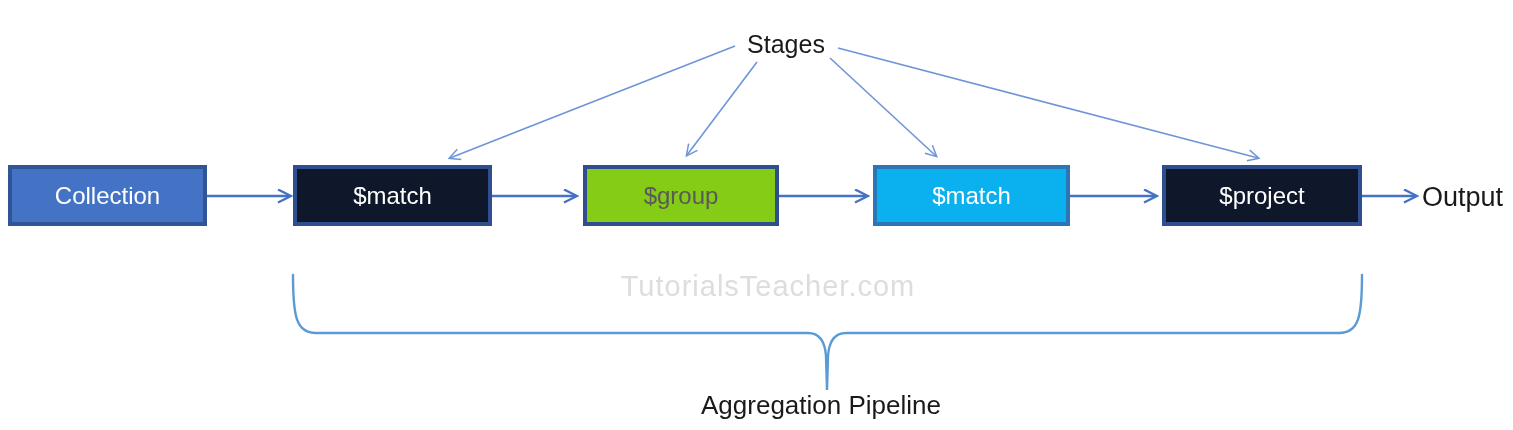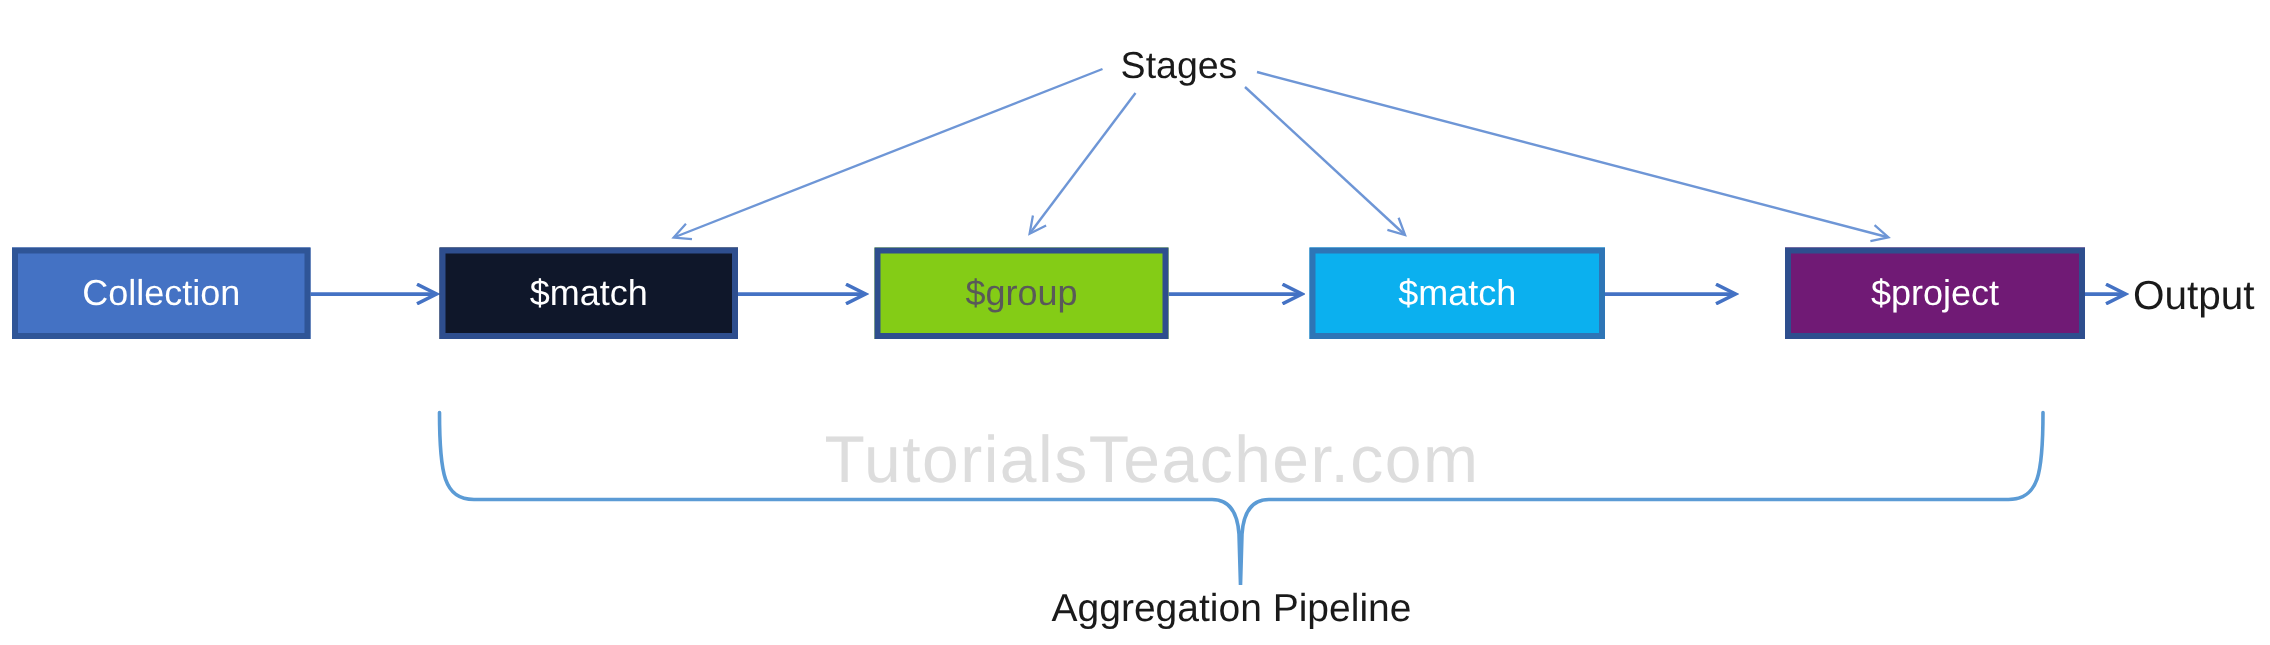--- a/index.html
+++ b/index.html
@@ -48,23 +48,23 @@
     left: 1422px; top: 182px;
     font-size: 27px;
   }
   #pipeline-label {
     left: 821px; top: 390px;
     transform: translateX(-50%);
     font-size: 26px;
   }
   #watermark {
     position: absolute;
-    left: 768px; top: 282px;
+    left: 768px; top: 270px;
     transform: translateX(-50%);
-    font-size: 44px;
+    font-size: 29px;
     color: #dddddd;
     letter-spacing: 1px;
     white-space: nowrap;
   }
 </style>
 </head>
 <body>
 
 <div id="canvas">
 
@@ -101,21 +101,21 @@
   </div>
   <div class="node node-match" style="background: #0f172a; border-color: rgb(46, 78, 142); color: rgb(255, 255, 255);">
     <span>$match</span>
   </div>
   <div class="node node-group" style="background: #84cc16; border-color: rgb(46, 78, 142); color: rgb(89, 89, 89);">
     <span>$group</span>
   </div>
   <div class="node node-sort" style="background: rgb(11, 176, 239); border-color: rgb(46, 117, 182); color: rgb(255, 255, 255);">
     <span>$match</span>
   </div>
-  <div class="node node-project" style="background: #701a75; border-color: rgb(46, 78, 142); color: rgb(255, 255, 255); margin-left: 28px;">
+  <div class="node node-project" style="background: #0f172a; border-color: rgb(46, 78, 142); color: rgb(255, 255, 255);">
     <span>$project</span>
   </div>
 
   <div id="stages-label" class="float-label">Stages</div>
   <div id="output-label" class="float-label">Output</div>
   <div id="pipeline-label" class="float-label">Aggregation Pipeline</div>
   <div id="watermark">TutorialsTeacher.com</div>
 
 </div>
 

